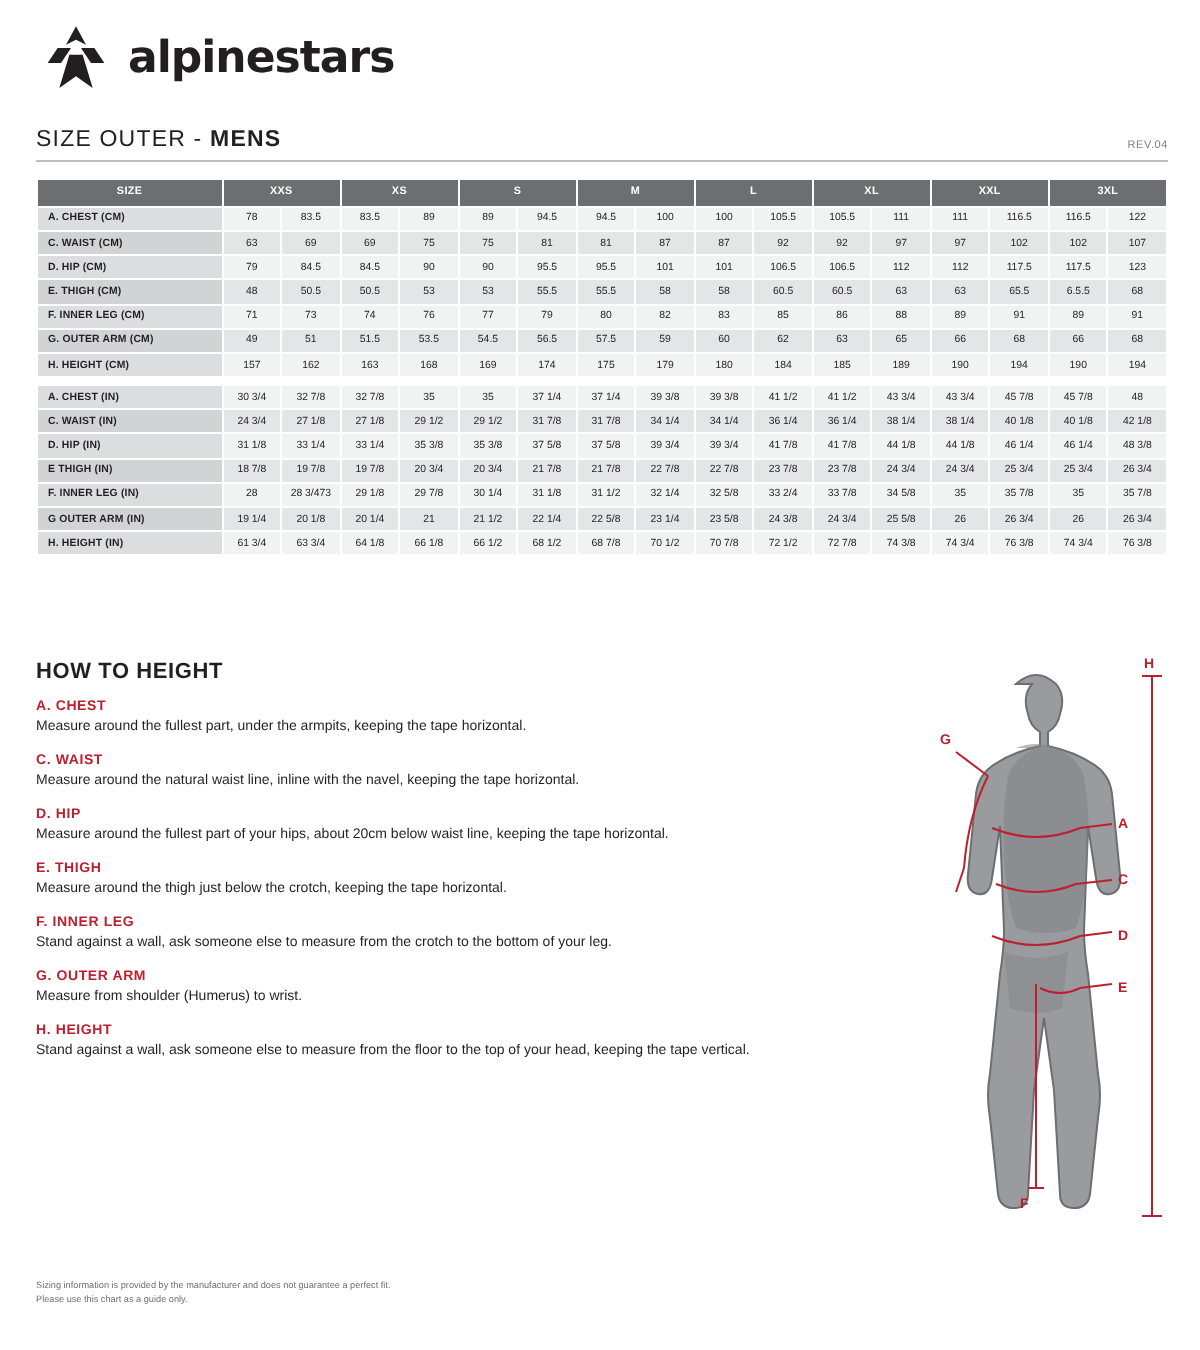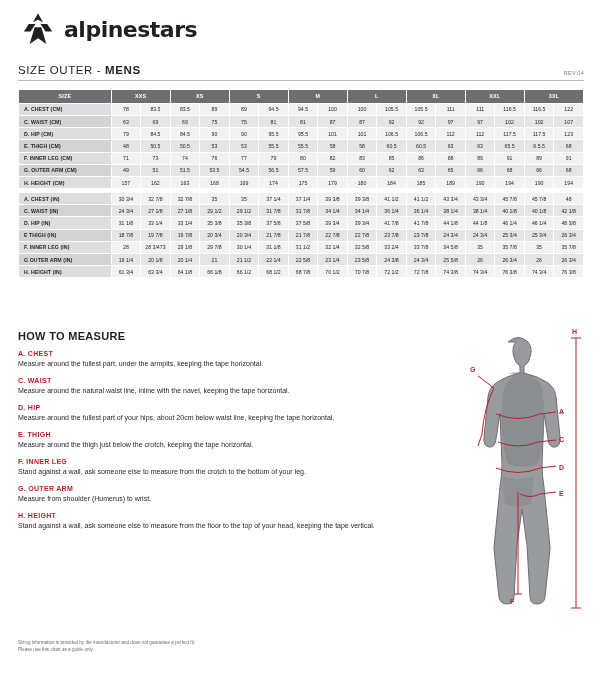--- a/index.html
+++ b/index.html
@@ -383,21 +383,21 @@
           <td class="val">72 7/8</td>
           <td class="val">74 3/8</td>
           <td class="val">74 3/4</td>
           <td class="val">76 3/8</td>
           <td class="val">74 3/4</td>
           <td class="val">76 3/8</td>
         </tr>
       </tbody>
   </table>
 
-  <div class="howto-title">HOW TO MEASURE</div>
+  <div class="howto-title">HOW TO HEIGHT</div>
   <div class="measure-list" id="measure-list">
       <div class="m-item">
         <div class="m-head">A. CHEST</div>
         <div class="m-body">Measure around the fullest part, under the armpits, keeping the tape horizontal.</div>
       </div>
       <div class="m-item">
         <div class="m-head">C. WAIST</div>
         <div class="m-body">Measure around the natural waist line, inline with the navel, keeping the tape horizontal.</div>
       </div>
       <div class="m-item">

